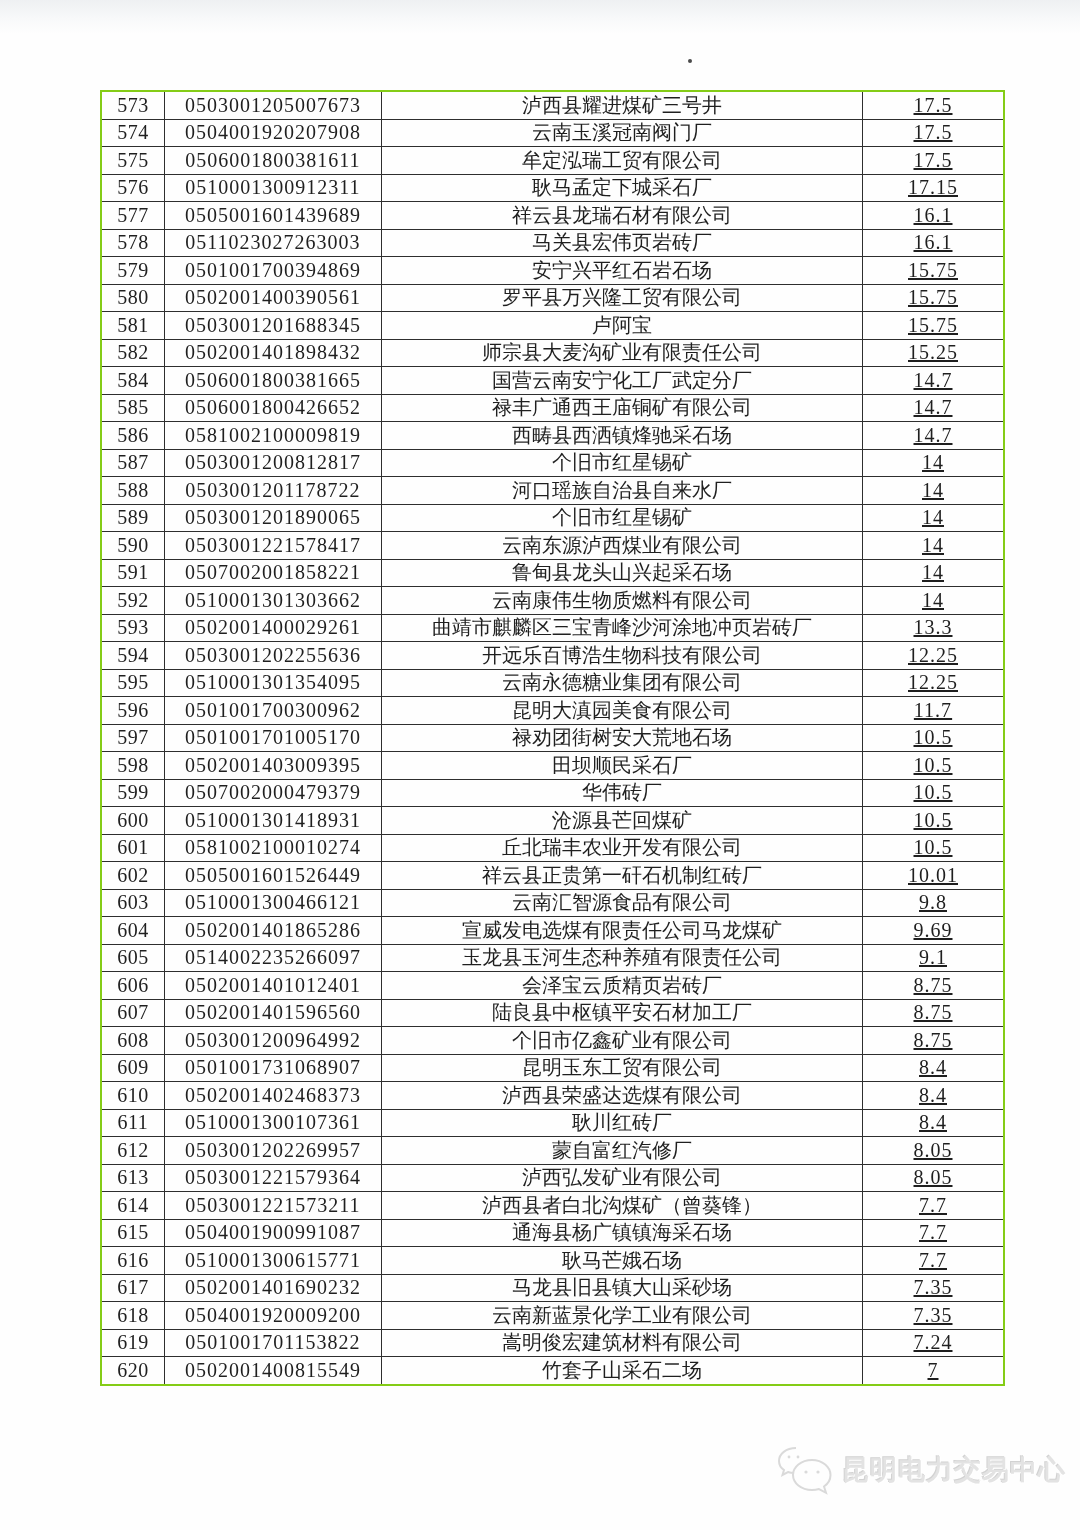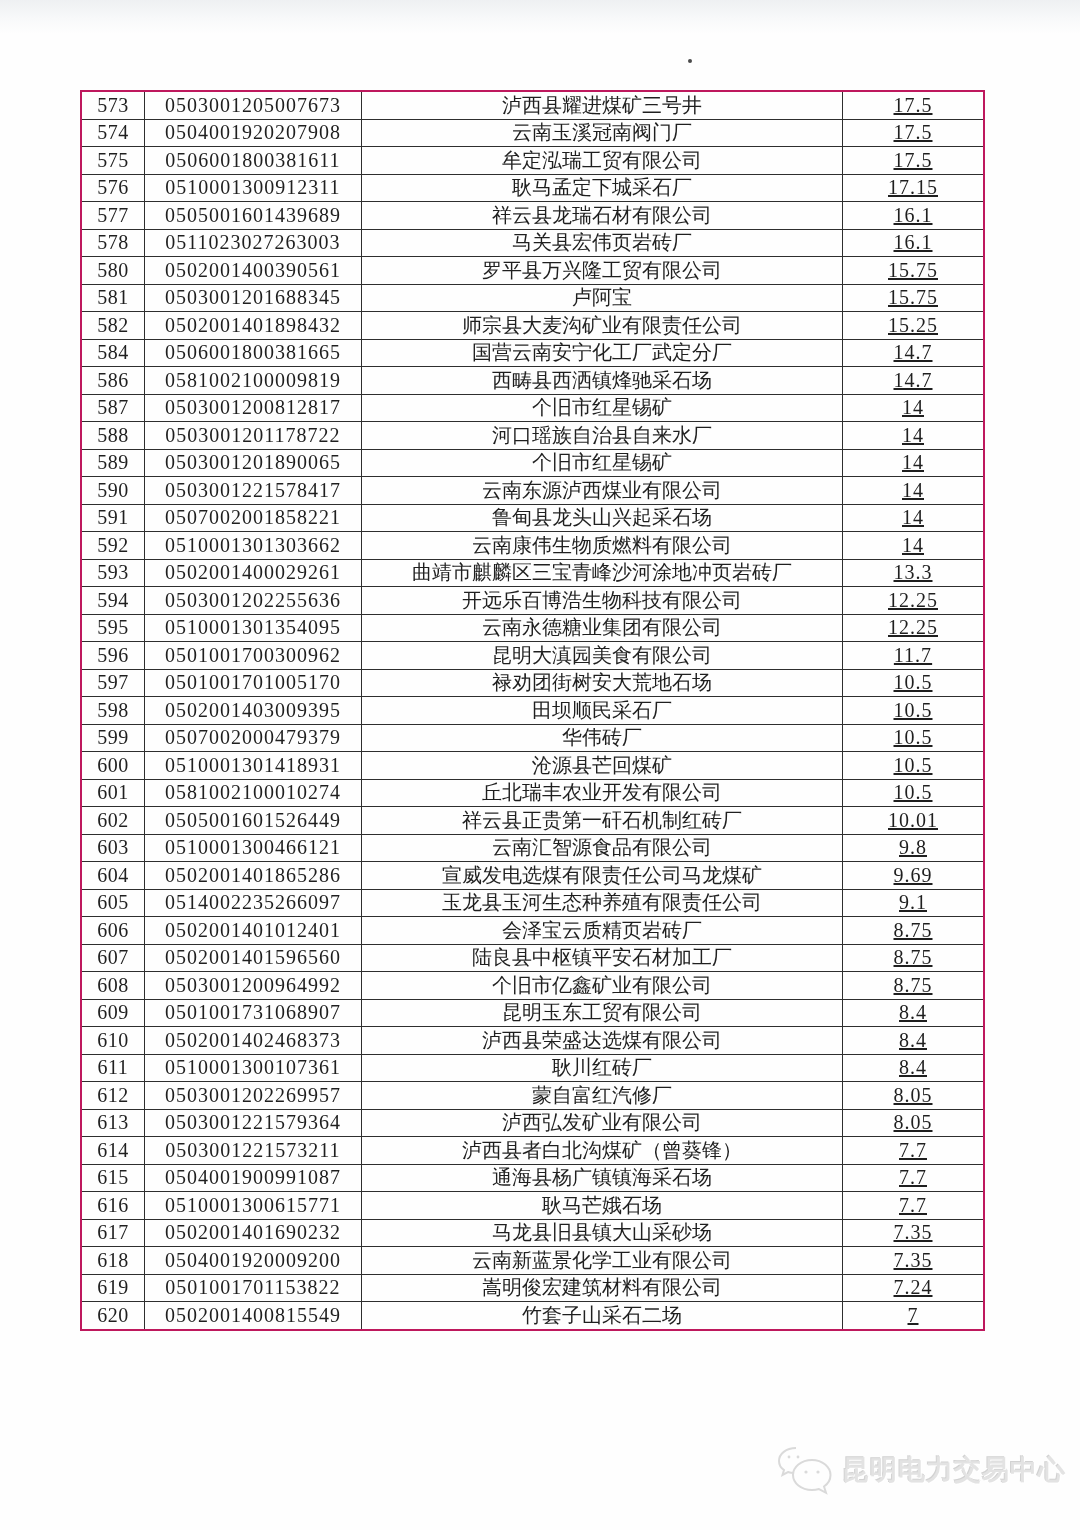--- a/index.html
+++ b/index.html
@@ -25,26 +25,26 @@
     position: absolute;
     left: 688px;
     top: 59px;
     width: 4px;
     height: 4px;
     border-radius: 50%;
     background: #4a4a4a;
   }
   table.data-table {
     position: absolute;
-    left: 80px;
+    left: 100px;
     top: 90px;
     width: 890px;
     border-collapse: collapse;
     table-layout: fixed;
-    border: 2px solid #be185d;
+    border: 2px solid #84cc16;
   }
   table.data-table td {
     border: 1px solid #2e2e2e;
     height: 26.5px;
     padding: 0 2px;
     text-align: center;
     vertical-align: middle;
     color: #1f1f1f;
     font-size: 20px;
     line-height: 1.05;
@@ -118,20 +118,26 @@
           <td class="col-name">祥云县龙瑞石材有限公司</td>
           <td class="col-value">16.1</td>
         </tr>
         <tr>
           <td class="col-no">578</td>
           <td class="col-id">0511023027263003</td>
           <td class="col-name">马关县宏伟页岩砖厂</td>
           <td class="col-value">16.1</td>
         </tr>
         <tr>
+          <td class="col-no">579</td>
+          <td class="col-id">0501001700394869</td>
+          <td class="col-name">安宁兴平红石岩石场</td>
+          <td class="col-value">15.75</td>
+        </tr>
+        <tr>
           <td class="col-no">580</td>
           <td class="col-id">0502001400390561</td>
           <td class="col-name">罗平县万兴隆工贸有限公司</td>
           <td class="col-value">15.75</td>
         </tr>
         <tr>
           <td class="col-no">581</td>
           <td class="col-id">0503001201688345</td>
           <td class="col-name">卢阿宝</td>
           <td class="col-value">15.75</td>
@@ -139,20 +145,26 @@
         <tr>
           <td class="col-no">582</td>
           <td class="col-id">0502001401898432</td>
           <td class="col-name">师宗县大麦沟矿业有限责任公司</td>
           <td class="col-value">15.25</td>
         </tr>
         <tr>
           <td class="col-no">584</td>
           <td class="col-id">0506001800381665</td>
           <td class="col-name">国营云南安宁化工厂武定分厂</td>
+          <td class="col-value">14.7</td>
+        </tr>
+        <tr>
+          <td class="col-no">585</td>
+          <td class="col-id">0506001800426652</td>
+          <td class="col-name">禄丰广通西王庙铜矿有限公司</td>
           <td class="col-value">14.7</td>
         </tr>
         <tr>
           <td class="col-no">586</td>
           <td class="col-id">0581002100009819</td>
           <td class="col-name">西畴县西洒镇烽驰采石场</td>
           <td class="col-value">14.7</td>
         </tr>
         <tr>
           <td class="col-no">587</td>

